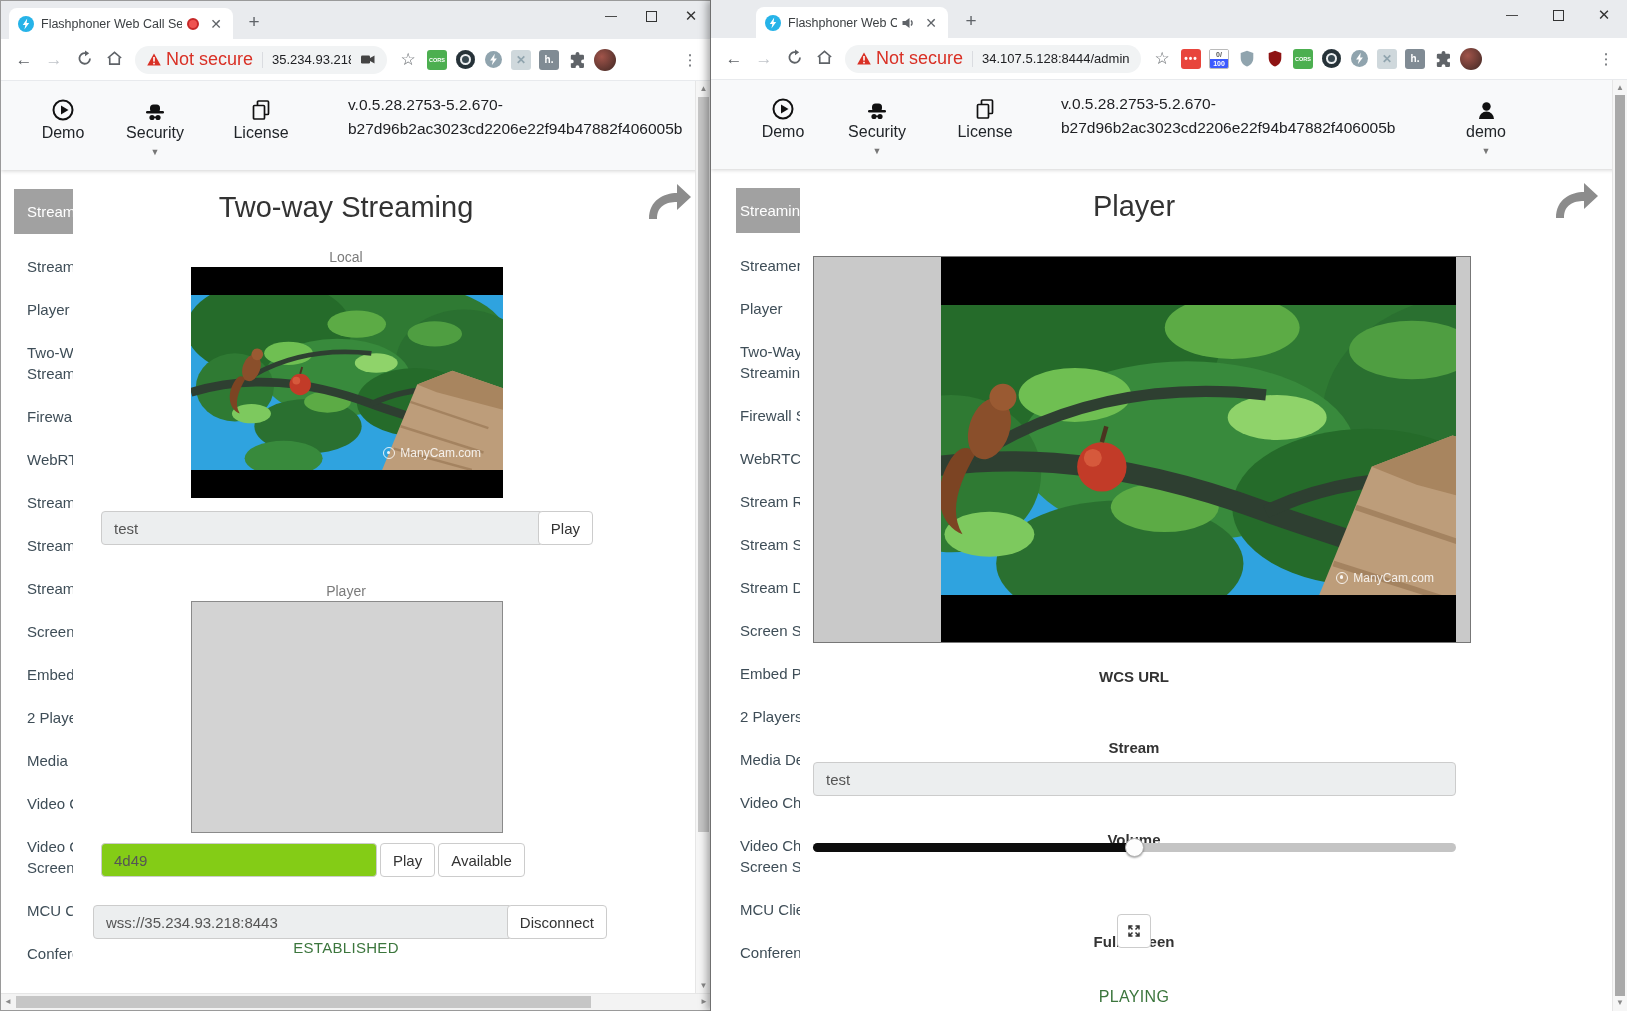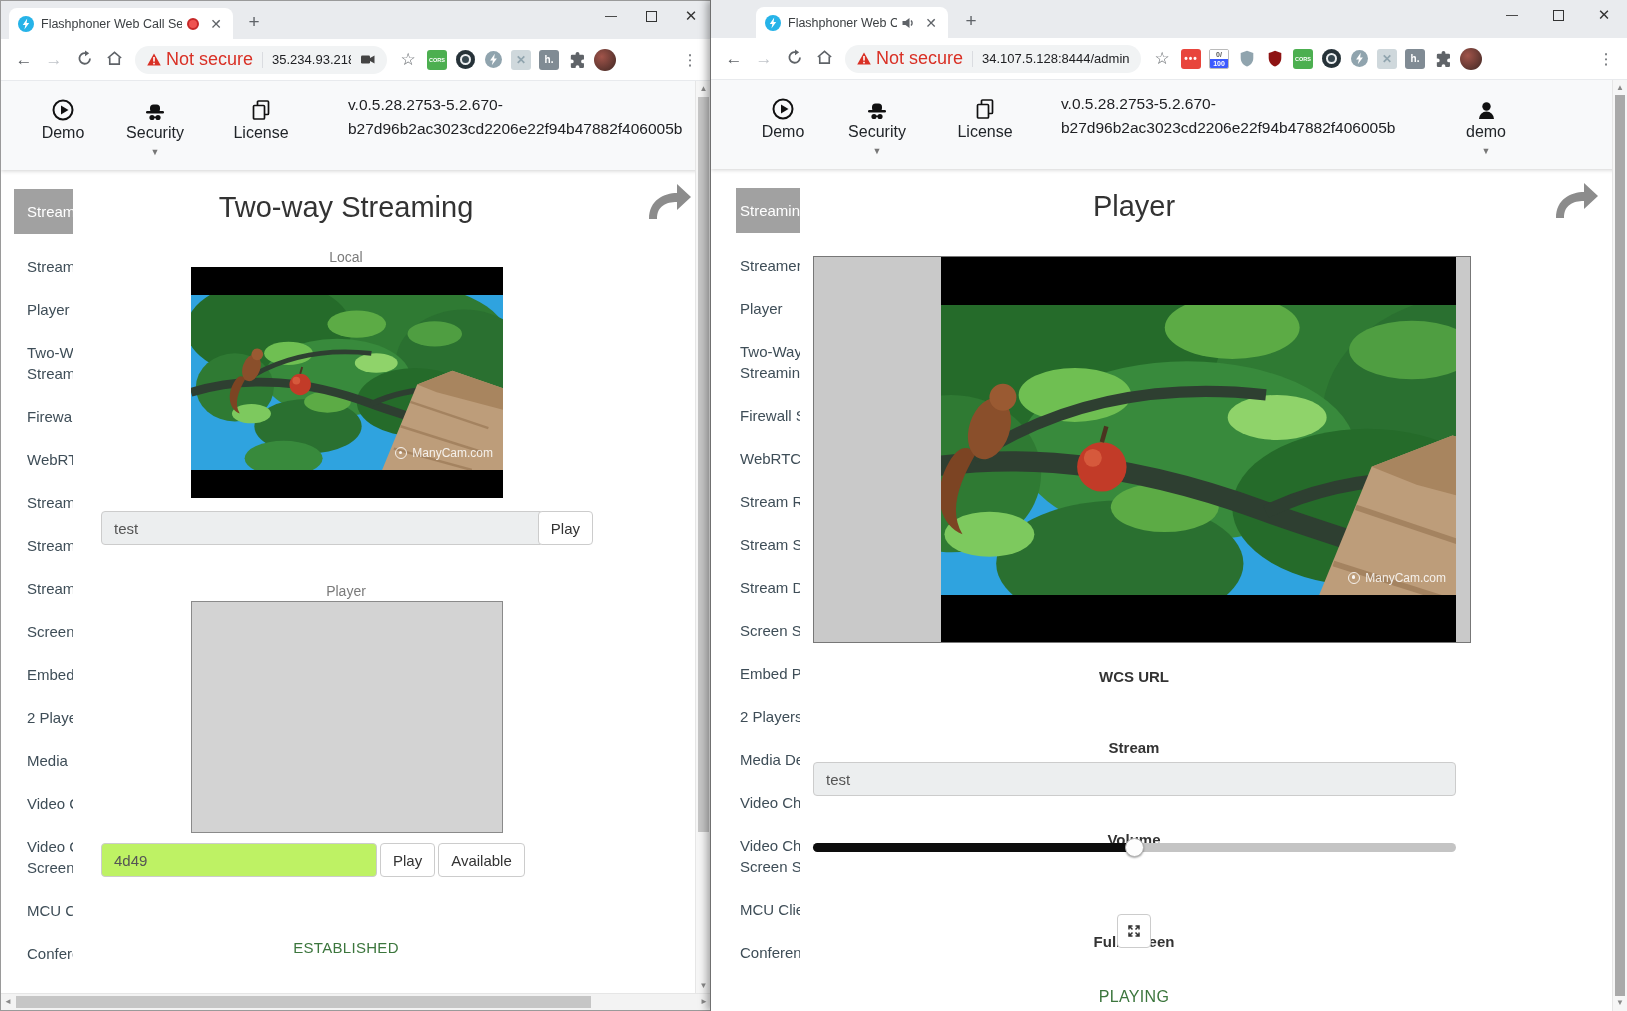--- a/index.html
+++ b/index.html
@@ -48,26 +48,26 @@
   .sb-item{font-size:15px;color:#3e4d57;line-height:21px;margin-bottom:22px;white-space:pre;overflow:hidden;}
   .sb-item.selected{background:#a1a1a1;color:#fff;padding-top:12px;padding-bottom:12px;}
 
   .h1{position:absolute;text-align:center;font-size:29px;color:#333;font-weight:500;}
   .sublabel{position:absolute;text-align:center;font-size:14px;color:#7a7a7a;width:500px;}
   .status{position:absolute;text-align:center;font-size:15px;color:#3c763d;width:500px;letter-spacing:.3px;}
   .boldlabel{position:absolute;text-align:center;font-size:15px;font-weight:bold;color:#333;width:600px;}
   .video-black{position:absolute;background:#000;display:flex;align-items:center;justify-content:center;}
   .video-img{position:relative;}
   .video-img svg{display:block;}
-  .watermark{position:absolute;right:10px;bottom:10px;color:rgba(255,255,255,.85);font-size:12px;display:flex;align-items:center;gap:5px;padding-left:30px;}
+  .watermark{position:absolute;right:22px;bottom:10px;color:rgba(255,255,255,.85);font-size:12px;display:flex;align-items:center;gap:5px;padding-left:30px;}
   .cam-glyph{width:12px;height:12px;border:1.5px solid rgba(255,255,255,.85);border-radius:50%;position:relative;box-sizing:border-box;flex:none;}
   .cam-glyph:after{content:"";position:absolute;left:2.5px;top:2.5px;width:3.5px;height:3.5px;background:rgba(255,255,255,.9);border-radius:50%;}
   .graybox{position:absolute;background:#d3d3d3;border:1px solid #8a8a8a;box-sizing:border-box;}
   .row{position:absolute;display:flex;}
-  .ipt{height:34px;border:1px solid #ccc;border-radius:4px;background:#bef264;font-size:15px;color:#555;padding:0 12px;box-sizing:border-box;font-family:inherit;outline:none;}
+  .ipt{height:34px;border:1px solid #ccc;border-radius:4px;background:#84cc16;font-size:15px;color:#555;padding:0 12px;box-sizing:border-box;font-family:inherit;outline:none;}
   .ipt.gray{background:#eceeef;}
   .btn{height:34px;border:1px solid #ccc;border-radius:4px;background:#fff;font-size:15px;color:#333;padding:0 12px;font-family:inherit;box-sizing:border-box;white-space:nowrap;}
   .attach{margin-left:-3px;}
   .gap{margin-left:3px;}
 
   .vol-track{position:absolute;height:9px;border-radius:5px;background:#c4c4c4;}
   .vol-fill{height:100%;background:#0d0d0d;border-radius:5px 0 0 5px;position:relative;}
   .vol-thumb{position:absolute;right:-9px;top:-5px;width:19px;height:19px;border-radius:50%;background:#fdfdfd;border:1px solid #b0b0b0;box-shadow:0 1px 2px rgba(0,0,0,.35);box-sizing:border-box;}
   .fsbtn{position:absolute;width:34px;height:34px;background:#fff;border:1px solid #ccc;border-radius:4px;display:flex;align-items:center;justify-content:center;box-sizing:border-box;}
 
@@ -332,20 +332,24 @@
 
     <div class="sublabel" style="left:95px;top:502px;">Player</div>
     <div class="graybox" style="left:190px;top:520px;width:312px;height:232px;"></div>
 
     <div class="row" style="left:100px;top:762px;">
       <input class="ipt" style="width: 276px;" value="4d49">
       <button class="btn gap">Play</button>
       <button class="btn gap">Available</button>
     </div>
 
+    <div class="row" style="left:92px;top:824px;width:514px;">
+      <input class="ipt gray" style="flex: 1 1 0%; border-radius: 4px 0px 0px 4px;" value="wss://35.234.93.218:8443">
+      <button class="btn attach">Disconnect</button>
+    </div>
     <div class="status" style="left:95px;top:858px;">ESTABLISHED</div>
 
     <div class="vscroll" style="top:0;width:16px;height:913px;">
       <div class="sarrow" style="top:1px;">▲</div>
       <div class="vthumb" style="top:16px;height:735px;"></div>
       <div class="sarrow" style="bottom:1px;">▼</div>
     </div>
     <div class="hscroll" style="width:710px;">
       <div class="harrow" style="left:0;">◄</div>
       <div class="hthumb" style="left:15px;width:575px;"></div>

